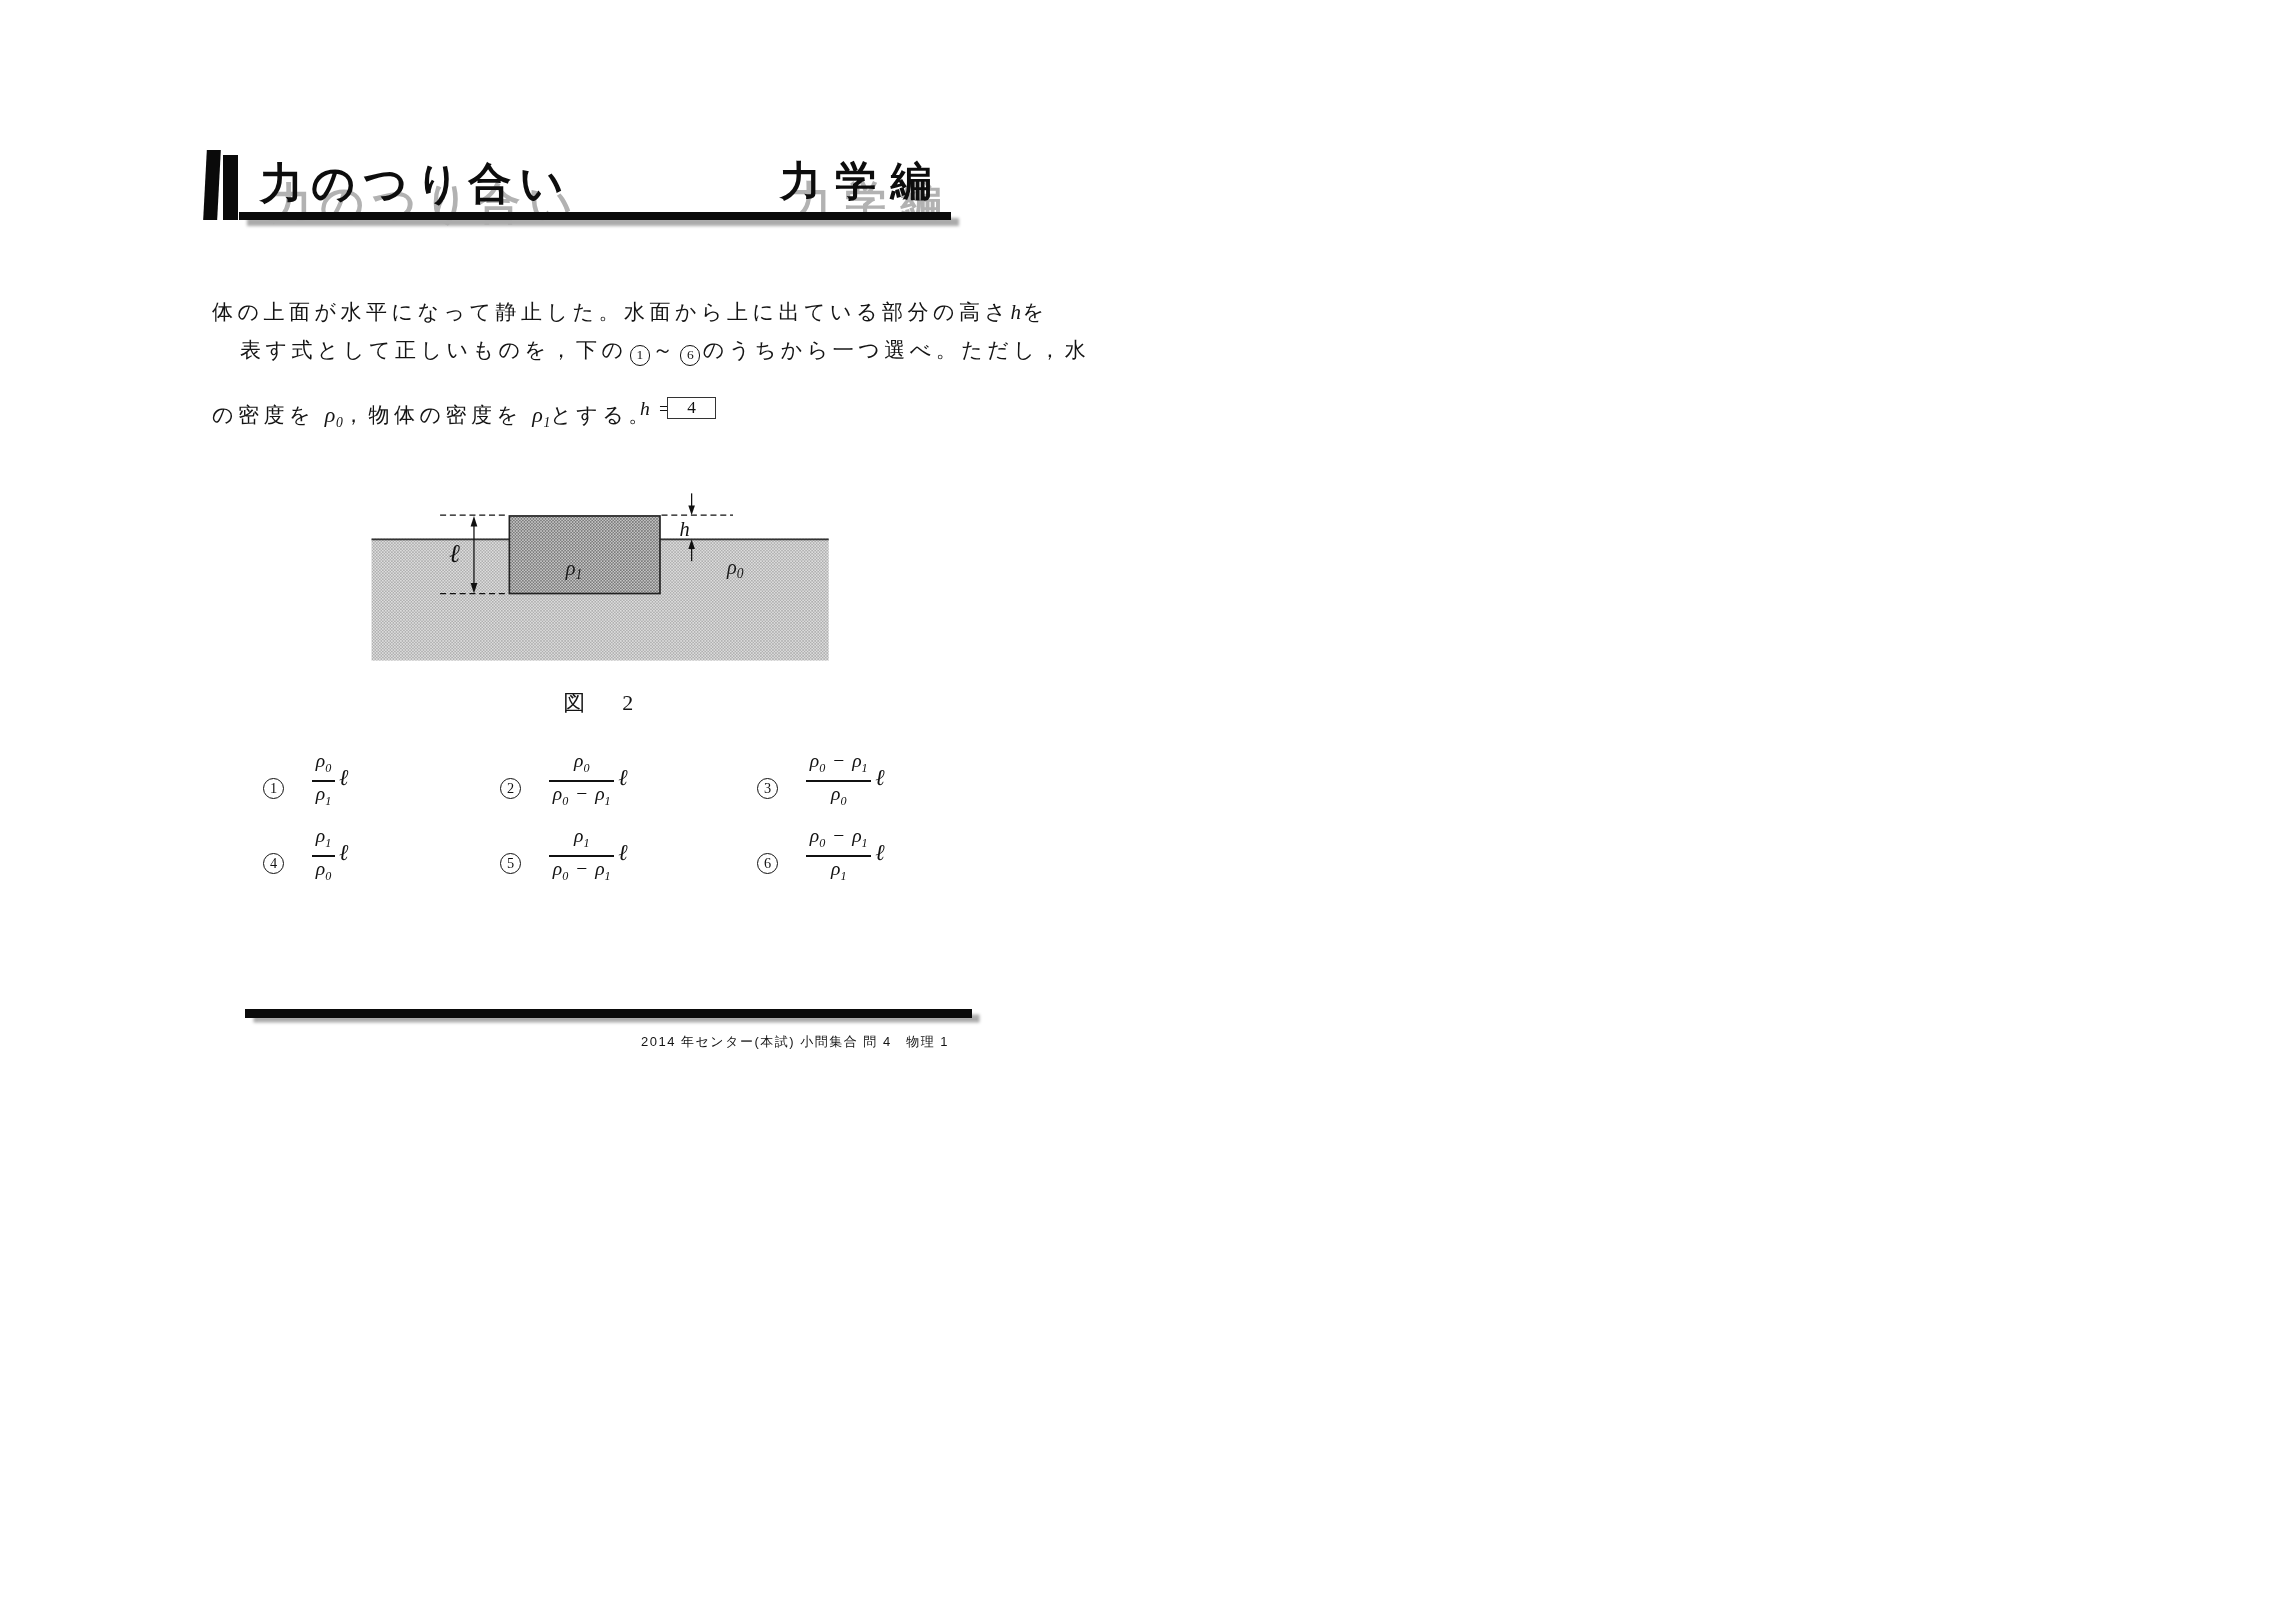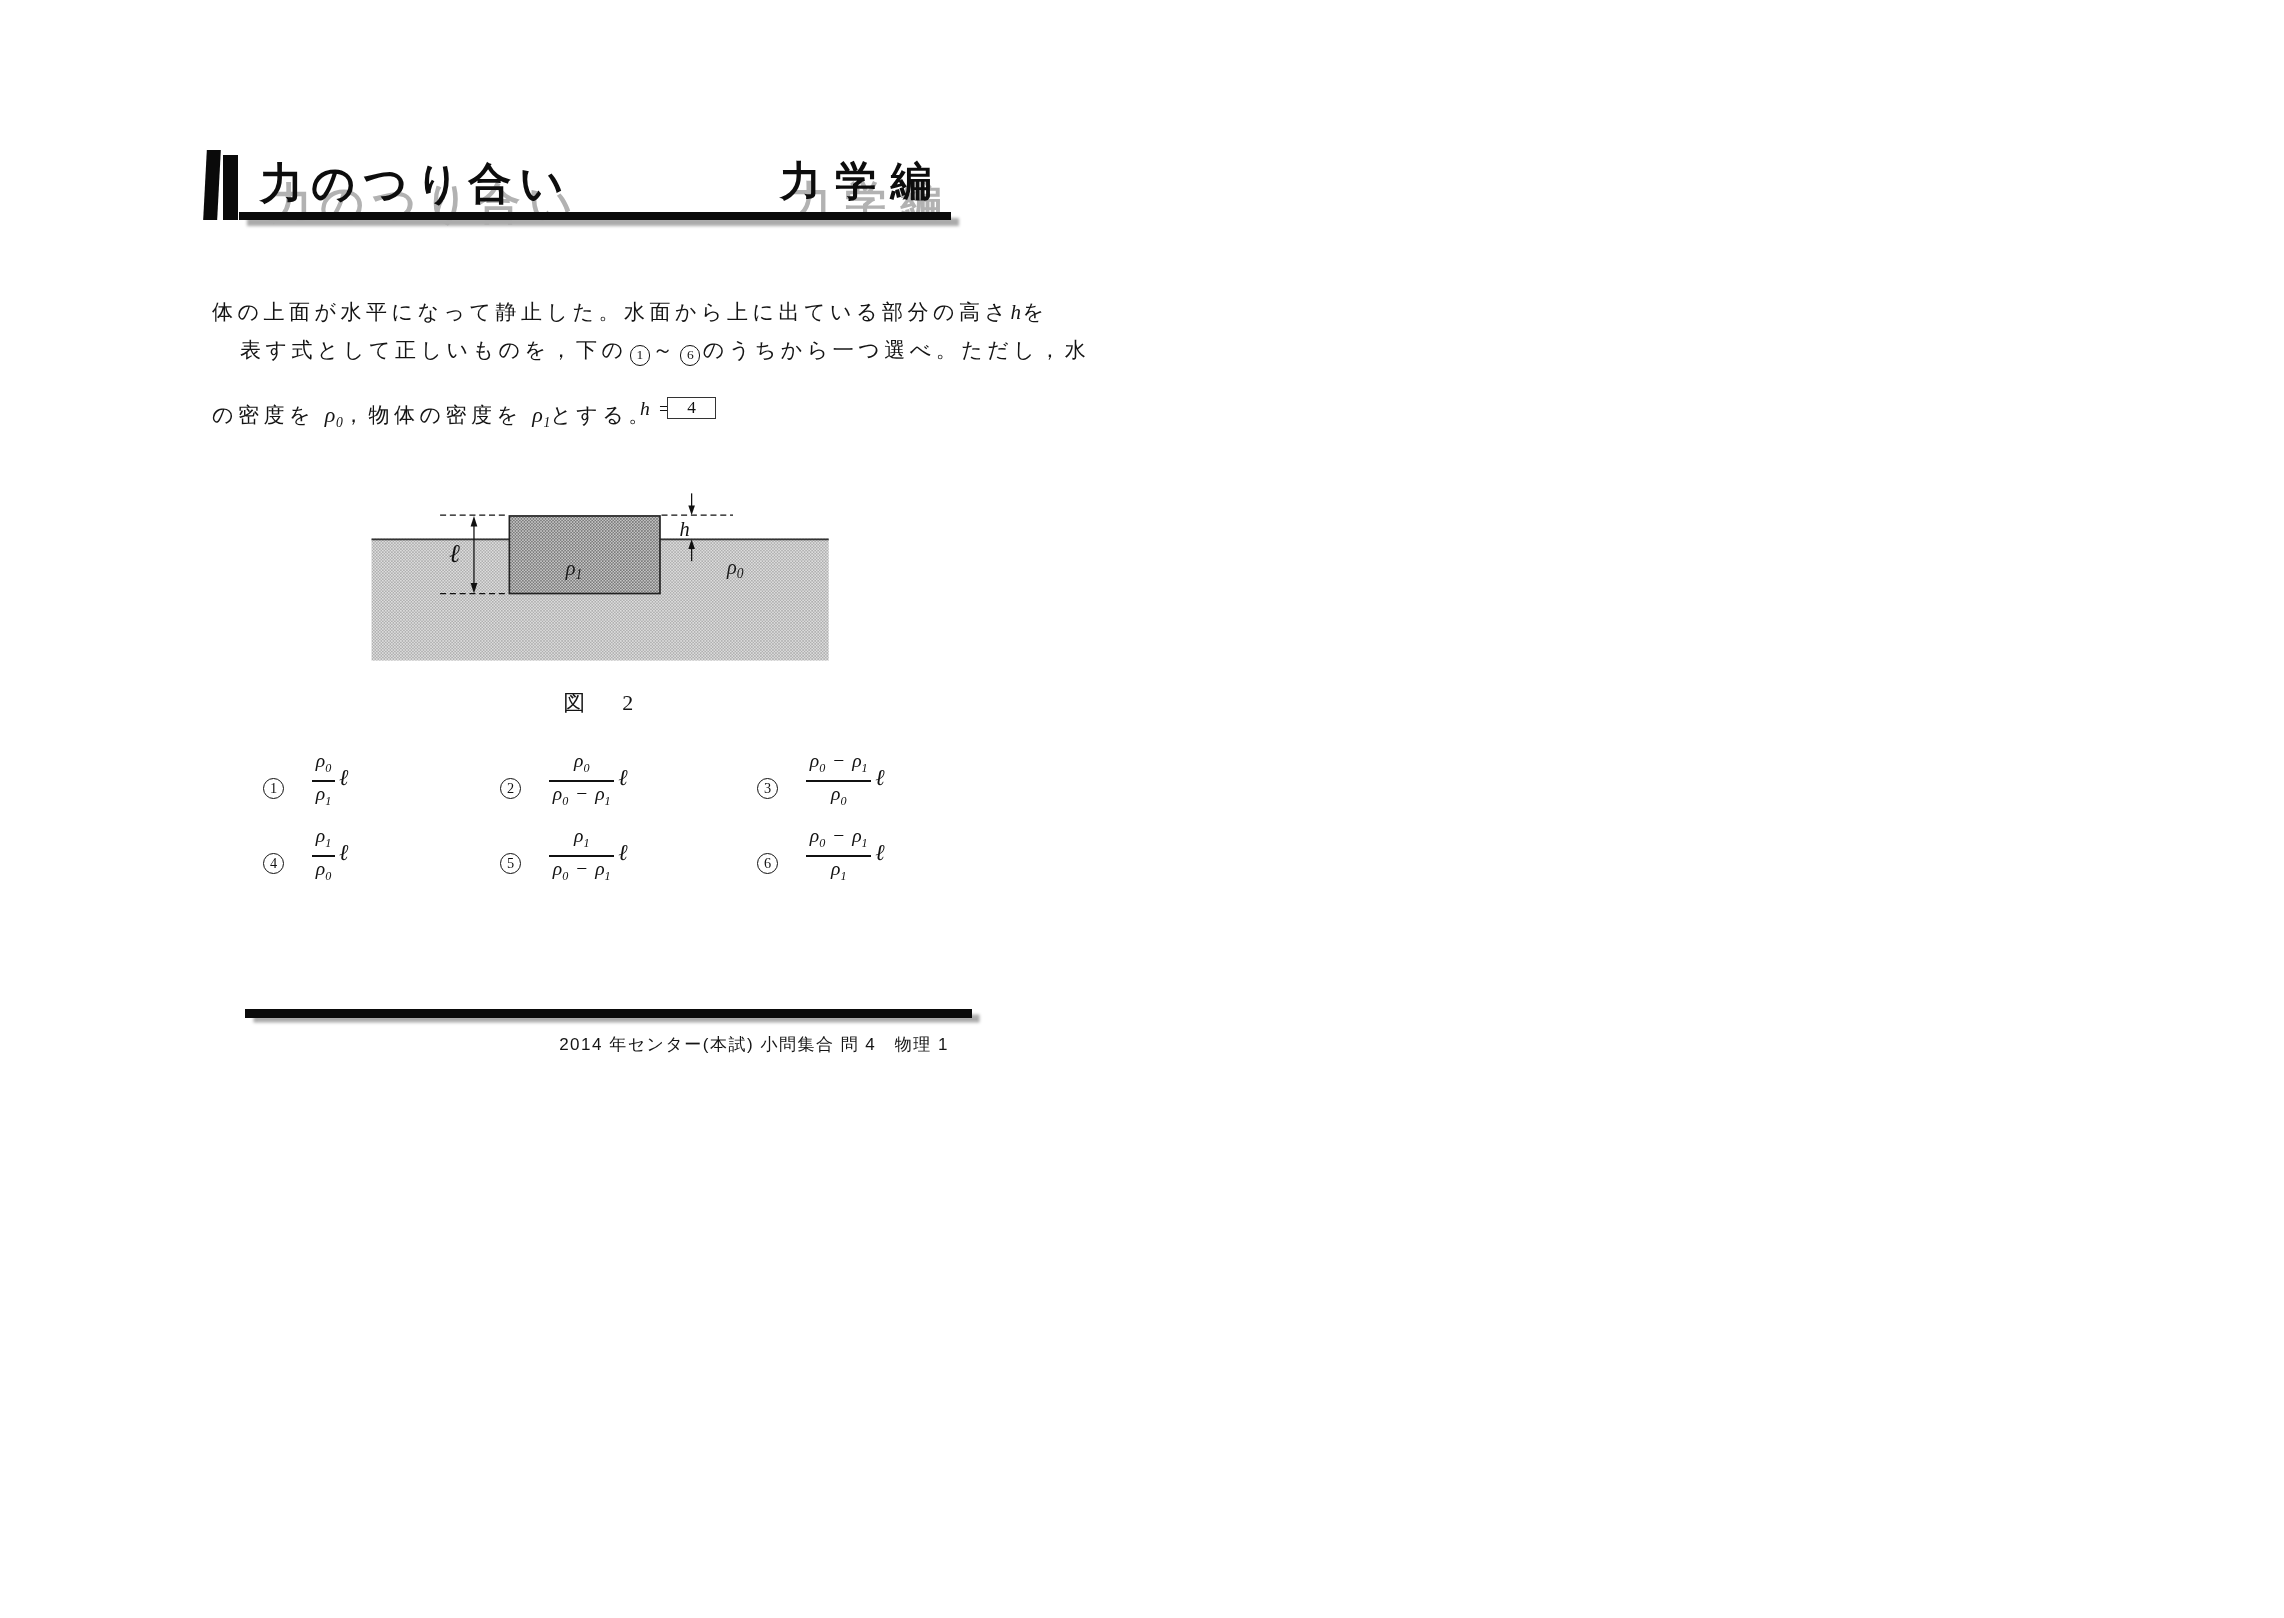--- a/index.html
+++ b/index.html
@@ -69,21 +69,21 @@
   .op4 { left:263px; top:835px; } .op5 { left:500px; top:835px; } .op6 { left:757px; top:835px; }
 
   
   .footer-line {
     position:absolute; left:245px; top:1009px; width:727px; height:9px;
     background:#0a0a0a; box-shadow:7.5px 5.3px 3px #a9a9a9;
   }
   .footer-text {
     position:absolute; left:452px; top:1033px; width:497px; text-align:right;
     font-family:"Liberation Sans","DejaVu Sans",sans-serif;
-    font-size:17px; letter-spacing:1.5px; color:#141414; white-space:nowrap;
+    font-size:13px; letter-spacing:1.5px; color:#141414; white-space:nowrap;
   }
 </style>
 </head>
 <body>
 
 <div class="page">
 
   <div class="hdr-title-shadow">力のつり合い</div>
   <div class="hdr-edition-shadow">力学編</div>
   <div class="hdr-bar b1"></div>

